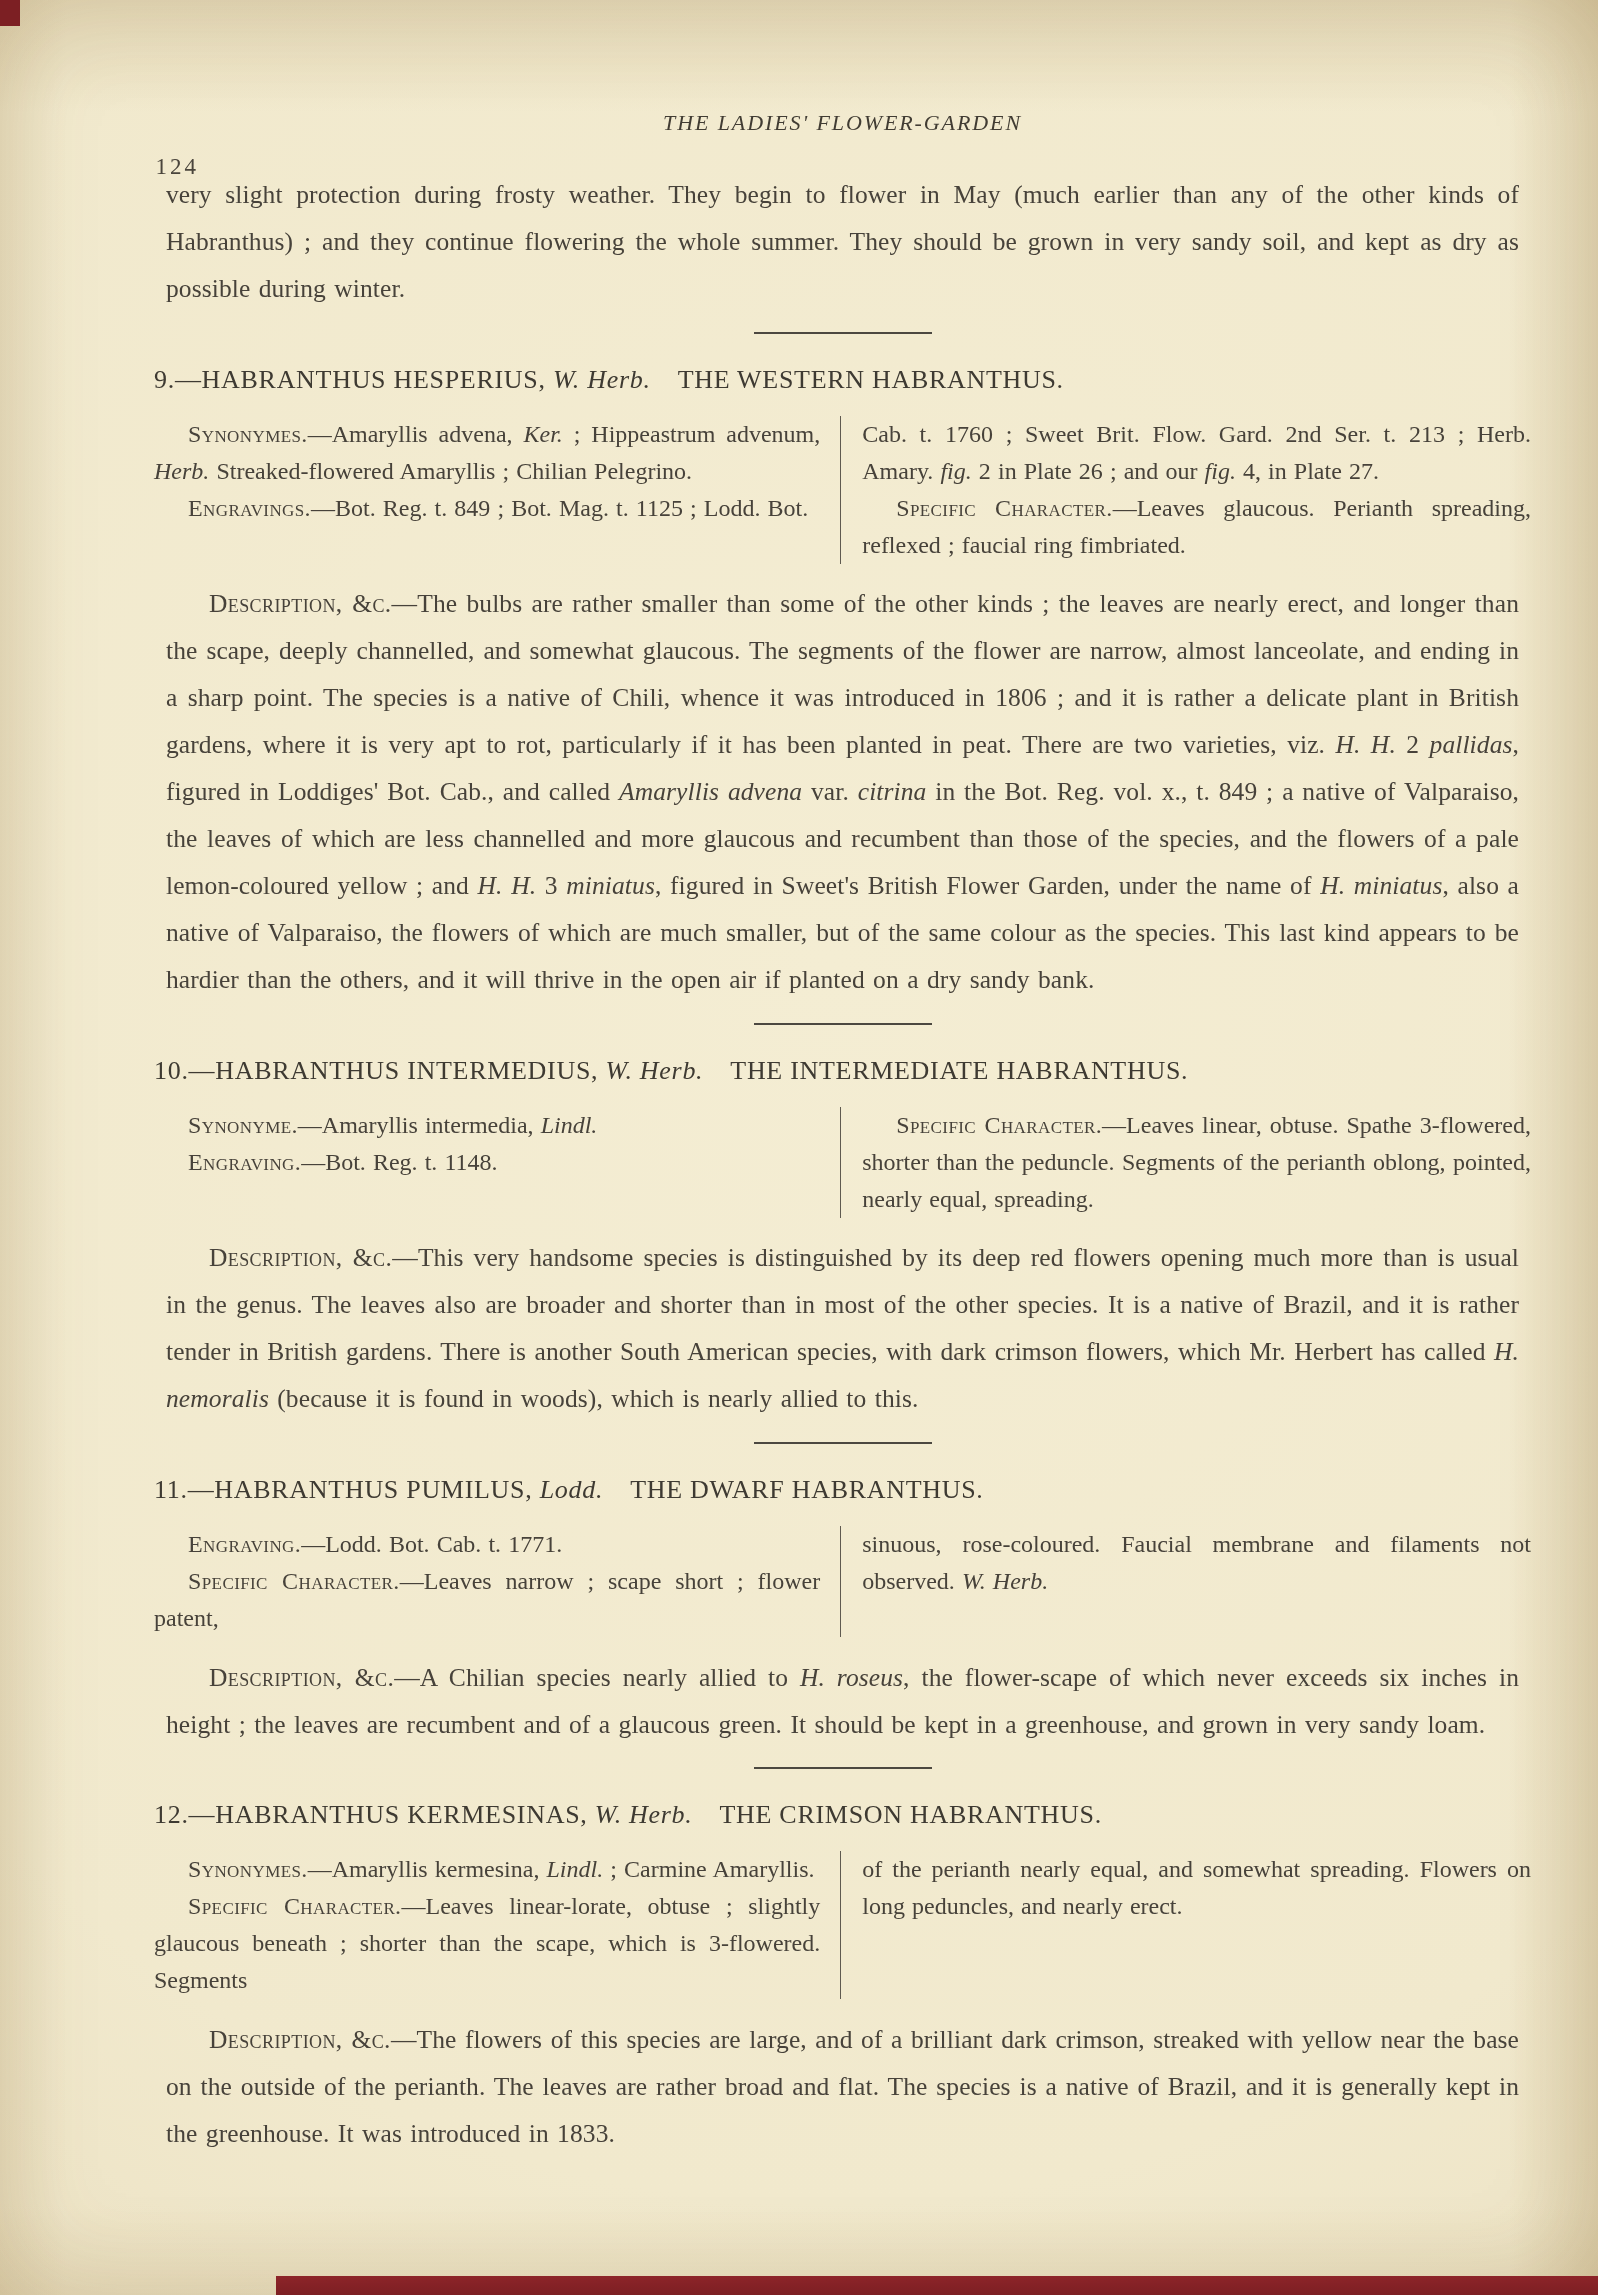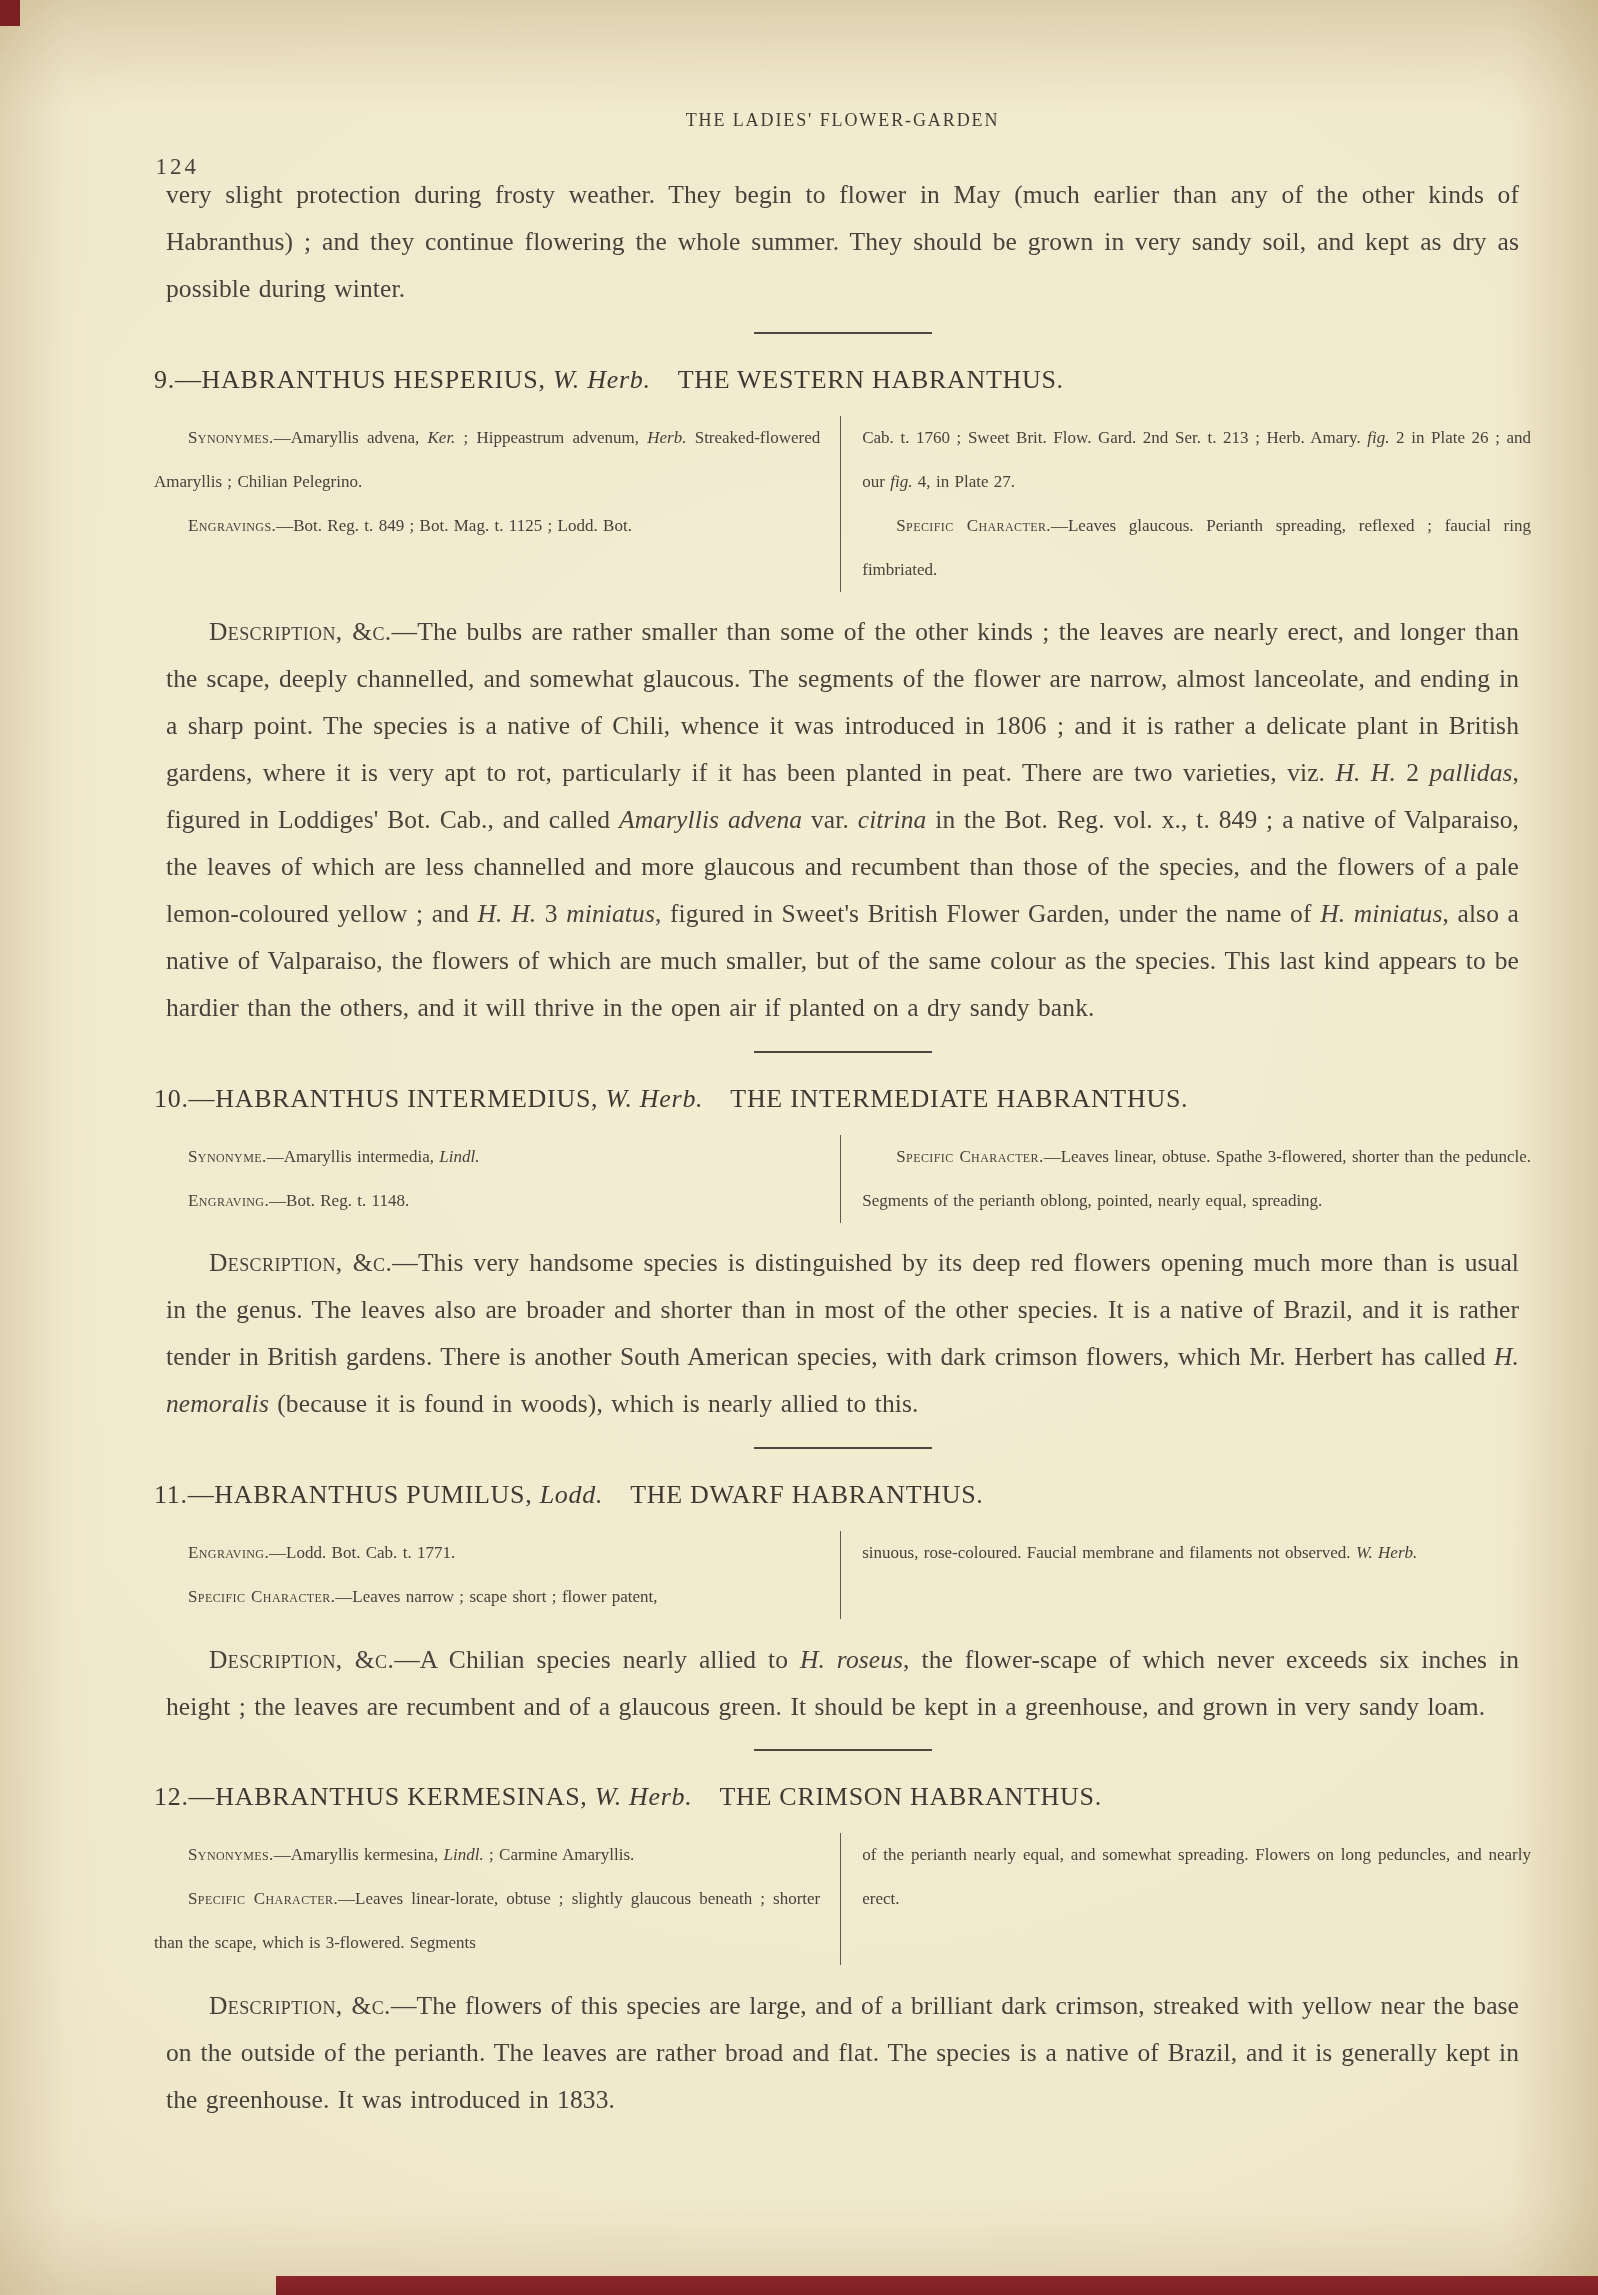--- a/index.html
+++ b/index.html
@@ -14,29 +14,29 @@
       linear-gradient(180deg, rgba(196,174,128,0.30), rgba(196,174,128,0) 112px),
       linear-gradient(0deg, rgba(196,174,128,0.20), rgba(196,174,128,0) 90px),
       linear-gradient(90deg, rgba(196,174,128,0.22), rgba(196,174,128,0) 67px),
       linear-gradient(270deg, rgba(186,162,112,0.32), rgba(186,162,112,0) 90px),
       radial-gradient(ellipse 120% 90% at 52% 42%, #f4edd3 0%, var(--paper,#f1e9cd) 60%, #e8dcbc 100%);
     box-shadow:inset 0 0 105px rgba(120,95,45,0.15);
   }
   .content{position:absolute;left:154px;top:0;width:1377px;}
   .pagehead{position:relative;padding-top:110px;height:31px;}
   .pagenum{position:absolute;left:1.5px;top:154px;font-size:23px;letter-spacing:3px;color:#4a453c;}
-  .runtitle{display:block;text-align:center;font-size:18px;letter-spacing:1.9px;color:#413c33;}
+  .runtitle{display:block;text-align:center;font-size:22px;letter-spacing:1.9px;color:#413c33;font-style:italic;}
   .body{font-size:25.5px;line-height:47px;text-align:justify;word-spacing:1.9px;letter-spacing:0.1px;margin:12px;}
   .intro{margin-top:30px;}
   .desc{text-indent:43px;}
   .sechead{font-weight:normal;text-align:left;font-size:26px;letter-spacing:0.7px;margin:31px 0 21px;color:#3e3a32;white-space:nowrap;}
   .cols{display:flex;align-items:stretch;margin:0 0 16.5px;}
   .colL{width:49.8%;padding-right:19.5px;box-sizing:border-box;}
   .colR{flex:1;padding-left:21px;box-sizing:border-box;}
-  .colp{font-size:17px;line-height:44px;margin:0;text-align:justify;word-spacing:1.1px;}
+  .colp{font-size:24px;line-height:37px;margin:0;text-align:justify;word-spacing:1.1px;}
   .hang{text-indent:34px;}
   .vrule{width:1.5px;background:#5f5a50;}
   .divider{width:178px;height:2.2px;background:#4c4840;margin:19.5px auto 10.5px;}
   .s-i{font-style:italic;}
   .s-sc{font-variant:small-caps;letter-spacing:0.4px;}
   .s-gap{display:inline-block;width:27px;}
   .corner-mark{position:absolute;left:0;top:0;width:20px;height:26px;background:var(--binding_red,#7c1f23);}
   .bottom-strip{position:absolute;left:276px;right:0;bottom:0;height:19.5px;background:linear-gradient(180deg,#8d2429,var(--binding_red,#7c1f23));}
 </style>
 </head>

